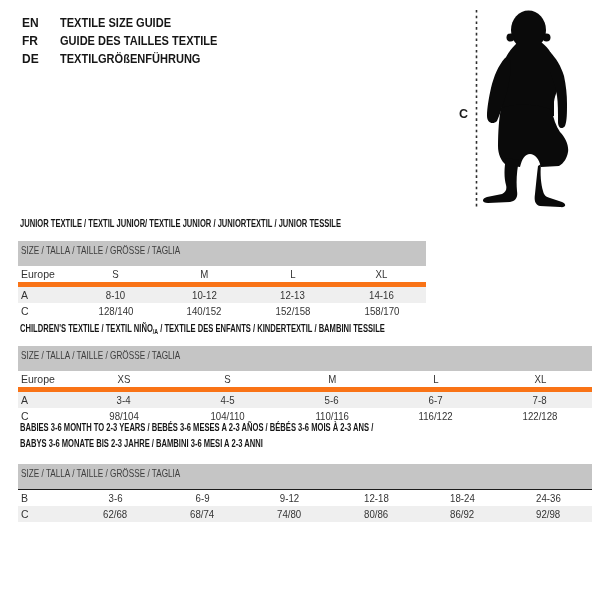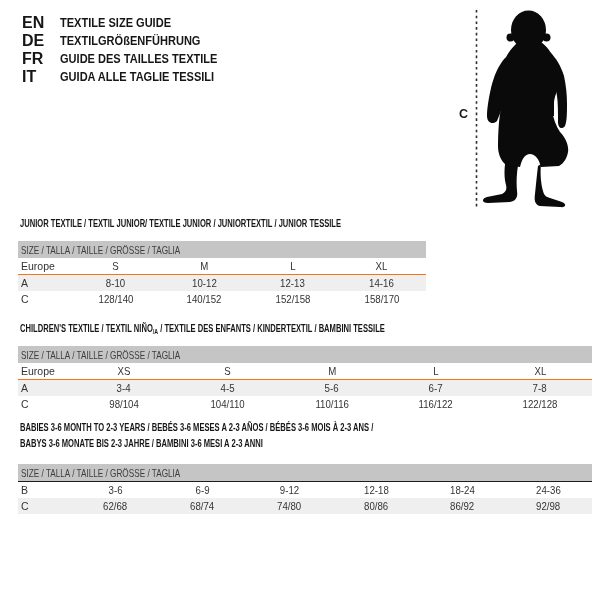--- a/index.html
+++ b/index.html
@@ -3,69 +3,65 @@
 <meta charset="utf-8">
 <style>
   html,body { margin:0; padding:0; }
   .canvas {
     position:relative; width:600px; height:600px; background:#ffffff;
     font-family:"Liberation Sans", sans-serif; color:#161616; overflow:hidden;
   }
   
   .lang-block { position:absolute; left:22px; top:14px; }
   .lang-row { display:flex; height:18px; align-items:center; }
-  .lang-code { width:38px; font-size:16px; font-weight:bold; letter-spacing:0; }
+  .lang-code { width:38px; font-size:12px; font-weight:bold; letter-spacing:0; }
   .lang-label { font-size:12px; font-weight:bold; white-space:nowrap;
                 display:inline-block; transform:scaleX(0.92); transform-origin:0 50%; }
   
   .figure-svg { position:absolute; left:450px; top:0; }
   
   .sec-title { position:absolute; left:20px; font-size:11.5px; font-weight:bold;
                white-space:nowrap; transform:scaleX(0.66); transform-origin:0 0; }
   .sec-title .sub { font-size:8px; vertical-align:-2px; }
   .two-line { line-height:15.5px; }
   
   table.size-table { position:absolute; left:18px; border-collapse:collapse;
                      table-layout:fixed; font-size:10.5px; color:#333; }
   table.size-table th { background:#c5c5c5; height:17px; text-align:left;
-                        font-weight:normal; padding:0 0 0 3px; color:#3d3d3d; }
+                        font-weight:normal; padding:0 0 8px 3px; color:#3d3d3d; }
   table.size-table th .bar-txt { display:inline-block; transform:scaleX(0.78);
                         transform-origin:0 50%; white-space:nowrap; font-size:10.5px; }
   table.size-table td { height:16px; padding:0; text-align:center; vertical-align:middle; }
   table.size-table td.lbl { text-align:left; padding-left:3px; }
   table.size-table td .c { display:inline-block; transform:scaleX(0.92); white-space:nowrap; }
-  tr.rule td { border-bottom:1px solid #f97316; }
+  tr.rule td { border-bottom:5px solid #f97316; }
   tr.shade td { background:#efefef; }
   th.rule { border-bottom:1px solid #1c1c1c; }
   
   .notes { position:absolute; left:22px; top:537px; line-height:16.5px; }
   .note-line { font-size:11px; font-weight:bold; white-space:nowrap;
                display:block; transform:scaleX(0.74); transform-origin:0 50%; }
 </style>
 </head>
 <body>
 
 <div class="canvas">
 
   <div class="lang-block">
     <div class="lang-row">
       <span class="lang-code">EN</span>
       <span class="lang-label">TEXTILE SIZE GUIDE</span>
     </div>
     <div class="lang-row">
-      <span class="lang-code">DE</span>
-      <span class="lang-label">TEXTILGRÖßENFÜHRUNG</span>
-    </div>
-    <div class="lang-row">
       <span class="lang-code">FR</span>
       <span class="lang-label">GUIDE DES TAILLES TEXTILE</span>
     </div>
     <div class="lang-row">
-      <span class="lang-code">IT</span>
-      <span class="lang-label">GUIDA ALLE TAGLIE TESSILI</span>
+      <span class="lang-code">DE</span>
+      <span class="lang-label">TEXTILGRÖßENFÜHRUNG</span>
     </div>
   </div>
 
   <svg class="figure-svg" width="148" height="215" viewBox="0 0 148 215">
     <line x1="26.5" y1="10" x2="26.5" y2="208" stroke="#2e2e2e" stroke-width="1.6" stroke-dasharray="2.6 3.1"></line>
     <text x="9" y="118" font-size="12.5" font-weight="bold" fill="#1a1a1a">C</text>
     <g fill="#0a0a0a">
       <ellipse cx="78.5" cy="30" rx="17.5" ry="19.5"></ellipse>
       <circle cx="60.5" cy="37.5" r="4"></circle>
       <circle cx="96.5" cy="37.5" r="4"></circle>

